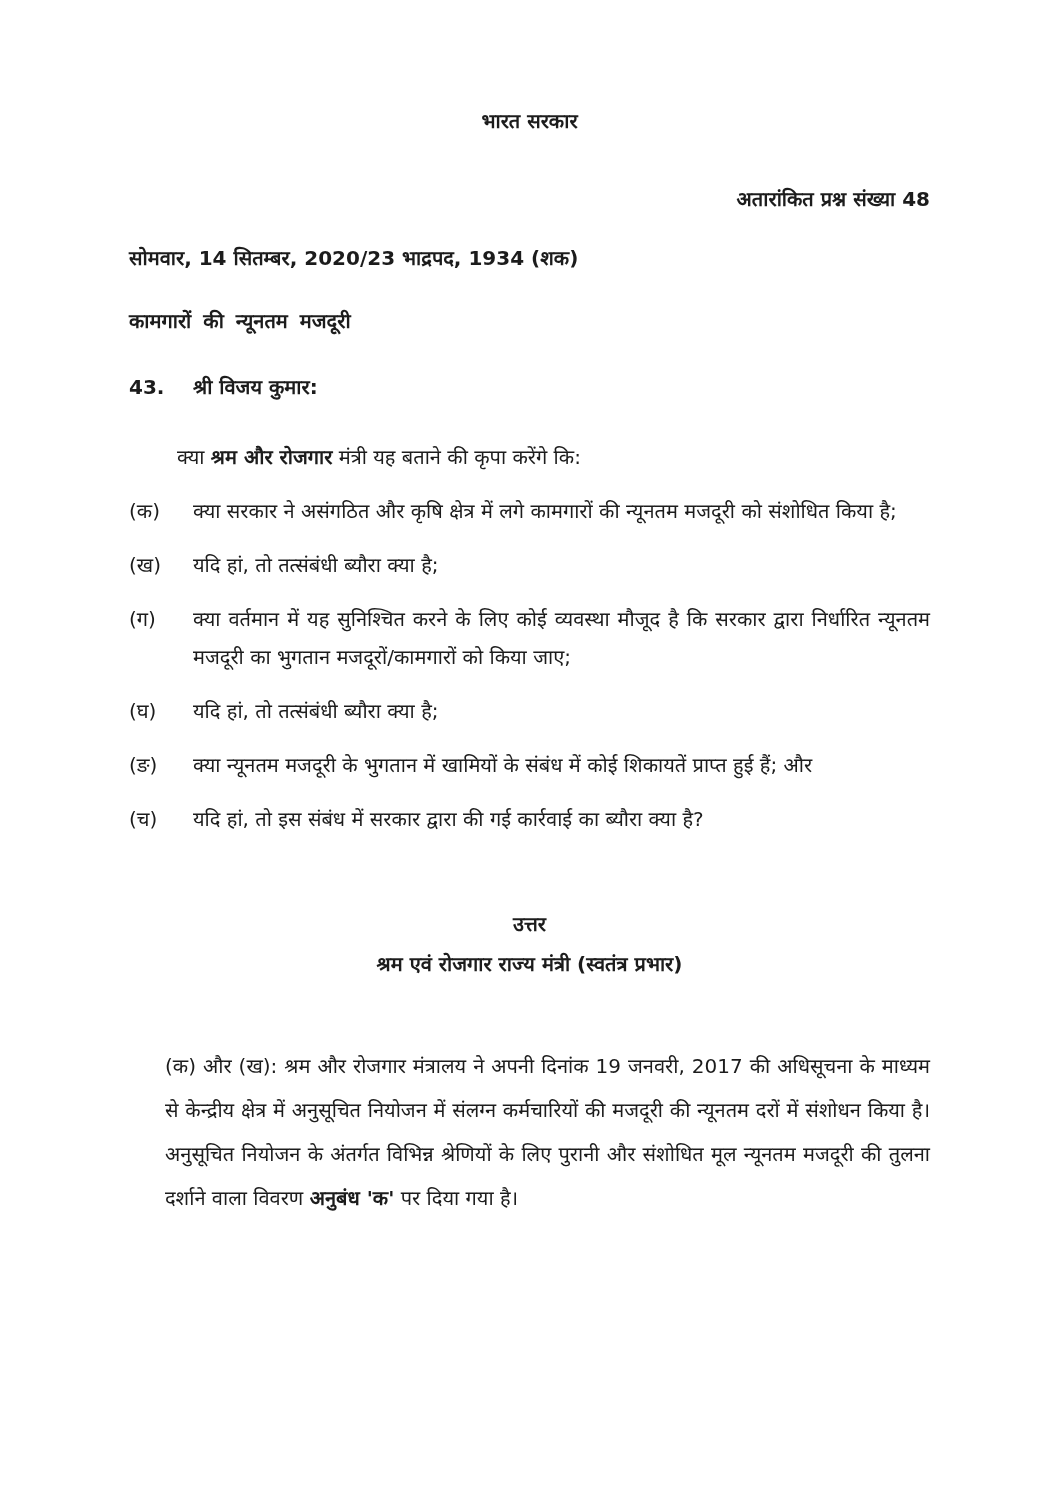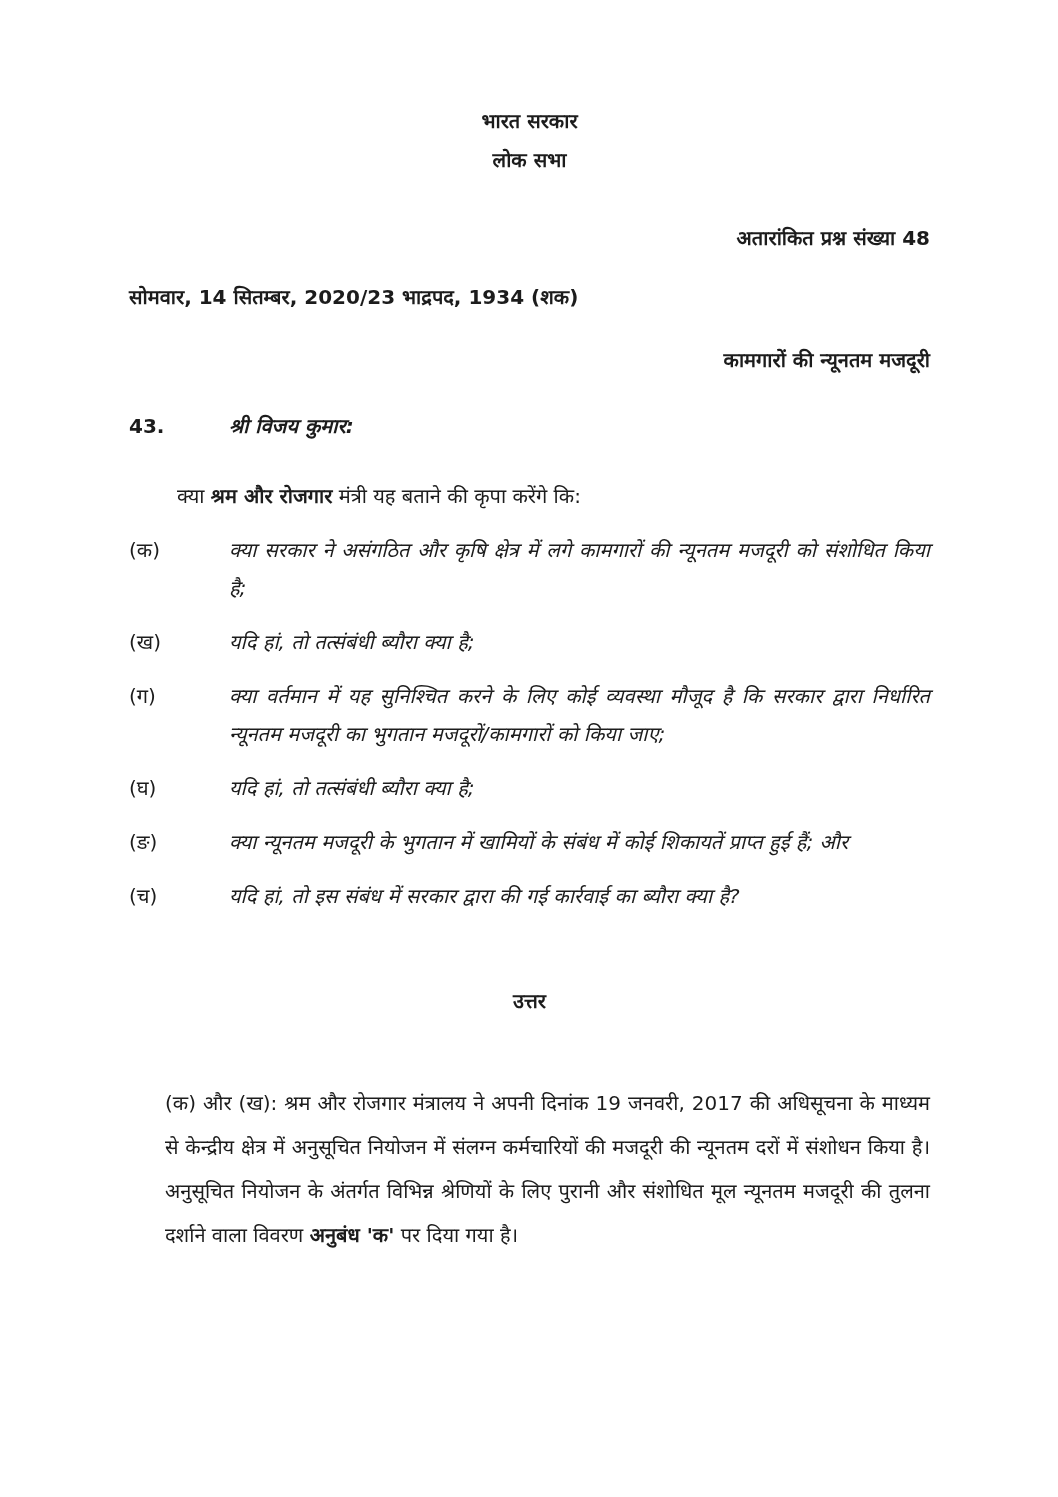--- a/index.html
+++ b/index.html
@@ -30,40 +30,39 @@
     font-weight: 700;
   }
 
   .date-line {
     margin-top: 32px;
     font-weight: 700;
   }
 
   .doc-title {
     margin-top: 36px;
-    text-align: right;
+    text-align: left;
     font-weight: 700;
+    font-family: Liberation Mono, monospace;
   }
 
   .q-row {
     display: flex;
     align-items: flex-start;
     margin-top: 34px;
-    gap: 36px;
   }
   .q-row .q-label {
     flex: 0 0 64px;
     width: 64px;
     line-height: 1.9;
   }
   .q-row .q-text {
     flex: 1;
     text-align: justify;
     line-height: 1.9;
-    font-style: italic;
   }
   .q-row.asker-row .q-label,
   .q-row.asker-row .q-text { font-weight: 700; text-align: left; }
 
   .intro-line {
     margin-left: 48px;
     margin-top: 32px;
     line-height: 1.9;
   }
 
@@ -84,21 +83,20 @@
     margin-left: 36px;
   }
 </style>
 </head>
 <body>
 
 <div class="page">
 
   <div class="header-block">
     <div class="hline">भारत सरकार</div>
-    <div class="hline">लोक सभा</div>
   </div>
 
   <div class="qno-line">अतारांकित प्रश्न संख्या 48</div>
 
   <div class="date-line">सोमवार, 14 सितम्बर, 2020/23 भाद्रपद, 1934 (शक)</div>
 
   <div class="doc-title">कामगारों की न्यूनतम मजदूरी</div>
 
   <div class="q-row asker-row">
     <div class="q-label">43.</div>
@@ -134,19 +132,20 @@
     <div class="q-text">क्या न्यूनतम मजदूरी के भुगतान में खामियों के संबंध में कोई शिकायतें प्राप्त हुई हैं; और</div>
   </div>
 
   <div class="q-row part-row">
     <div class="q-label">(च)</div>
     <div class="q-text">यदि हां, तो इस संबंध में सरकार द्वारा की गई कार्रवाई का ब्यौरा क्या है?</div>
   </div>
 
   <div class="answer-head">
     <div class="ah-line">उत्तर</div>
+    <div class="ah-line">श्रम एवं रोजगार राज्य मंत्री (स्वतंत्र प्रभार)</div>
   </div>
 
   <div class="answer-body">
     <span>(क) और (ख): श्रम और रोजगार मंत्रालय ने अपनी दिनांक 19 जनवरी, 2017 की अधिसूचना के माध्यम से केन्द्रीय क्षेत्र में अनुसूचित नियोजन में संलग्न कर्मचारियों की मजदूरी की न्यूनतम दरों में संशोधन किया है। अनुसूचित नियोजन के अंतर्गत विभिन्न श्रेणियों के लिए पुरानी और संशोधित मूल न्यूनतम मजदूरी की तुलना दर्शाने वाला विवरण </span><span class="b">अनुबंध 'क'</span><span> पर दिया गया है।</span>
   </div>
 
 </div>
 
 </body></html>

